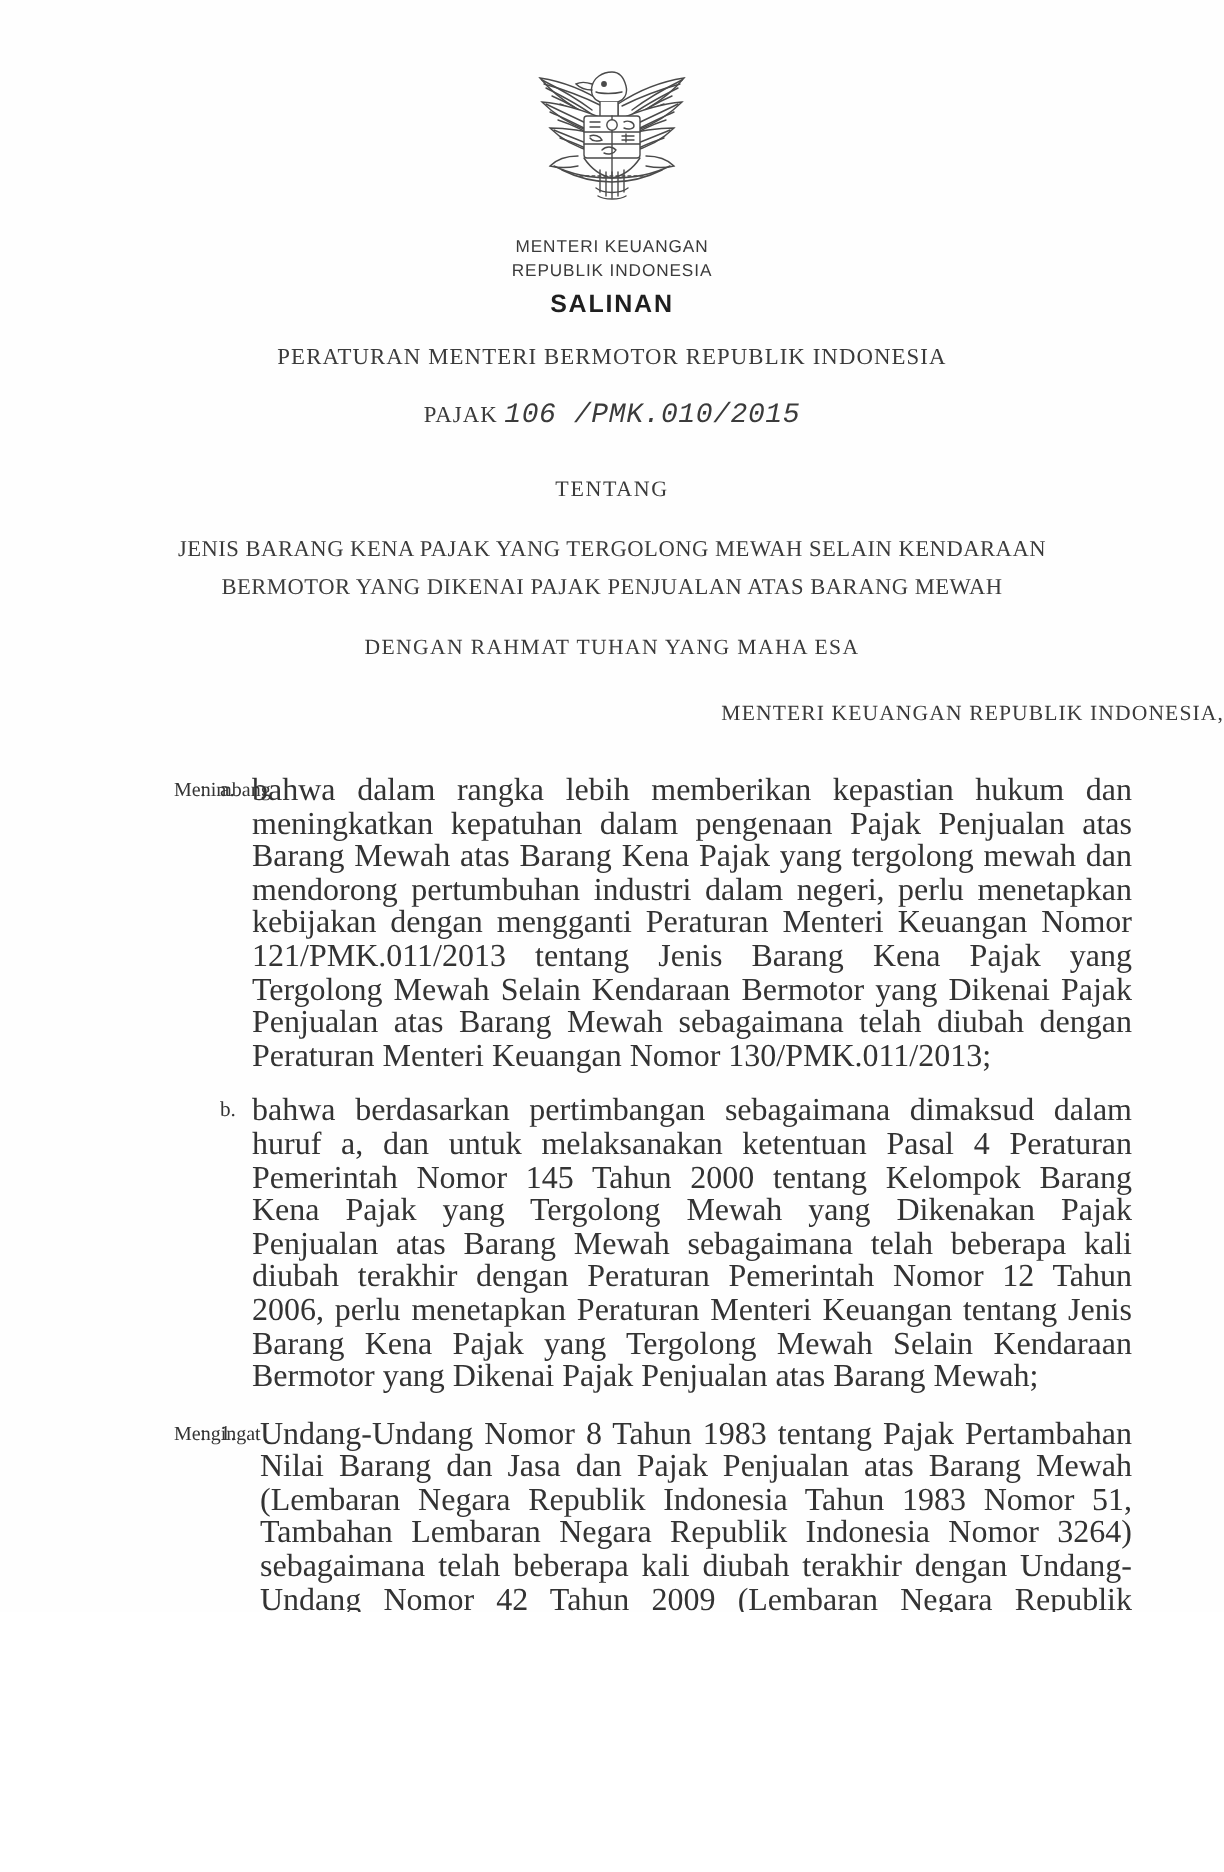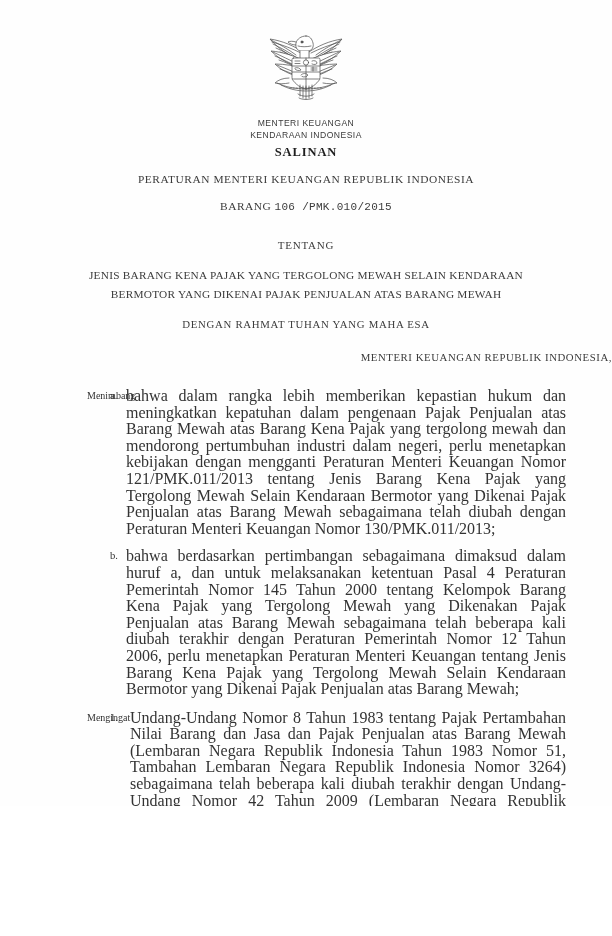--- a/index.html
+++ b/index.html
@@ -41,21 +41,21 @@
     letter-spacing: 0.45px;
     color: #3a3a3a;
     line-height: 11.5px;
   }
   .salinan {
     position: absolute;
     top: 145px;
     left: 0;
     width: 612px;
     text-align: center;
-    font-family: Liberation Serif, serif;
+    font-family: Liberation Sans, sans-serif;
     font-weight: bold;
     font-size: 12.5px;
     letter-spacing: 0.9px;
     color: #1f1f1f;
   }
 
   
   .ctr {
     position: absolute;
     left: 0;
@@ -68,22 +68,23 @@
     font-size: 11.4px;
     letter-spacing: 0.55px;
   }
   .nomor-line {
     top: 200px;
     font-size: 11.4px;
     letter-spacing: 0.5px;
   }
   .nomor-line .num {
     font-family: "Liberation Mono", monospace;
-    font-size: 11px;
+    font-size: 14px;
     letter-spacing: 0.3px;
+    font-style: italic;
   }
   .tentang-line {
     top: 239px;
     font-size: 11px;
     letter-spacing: 0.8px;
   }
   .subject {
     top: 266px;
     font-size: 11.3px;
     letter-spacing: 0.25px;
@@ -266,29 +267,29 @@
         <path d="M14 55 C22 59 33 61 43 61 C53 61 64 59 72 55"></path>
         <path d="M18 57 C26 61 34 63 43 63 C52 63 60 61 68 57"></path>
 
         <path d="M27 60 L59 60" stroke-dasharray="1.4 1.6"></path>
       </g>
     </svg>
   </div>
 
   <div class="ministry">
     <div>MENTERI KEUANGAN</div>
-    <div>KENDARAAN INDONESIA</div>
+    <div>REPUBLIK INDONESIA</div>
   </div>
 
   <div class="salinan">SALINAN</div>
 
-  <div class="ctr reg-line">PERATURAN MENTERI KEUANGAN REPUBLIK INDONESIA</div>
+  <div class="ctr reg-line">PERATURAN MENTERI BERMOTOR REPUBLIK INDONESIA</div>
 
   <div class="ctr nomor-line">
-    <span>BARANG</span>
+    <span>PAJAK</span>
     <span class="num">106 /PMK.010/2015</span>
   </div>
 
   <div class="ctr tentang-line">TENTANG</div>
 
   <div class="ctr rahmat-line">DENGAN RAHMAT TUHAN YANG MAHA ESA</div>
 
   <div class="ctr subject">
     <div>JENIS BARANG KENA PAJAK YANG TERGOLONG MEWAH SELAIN KENDARAAN</div>
     <div>BERMOTOR YANG DIKENAI PAJAK PENJUALAN ATAS BARANG MEWAH</div>

